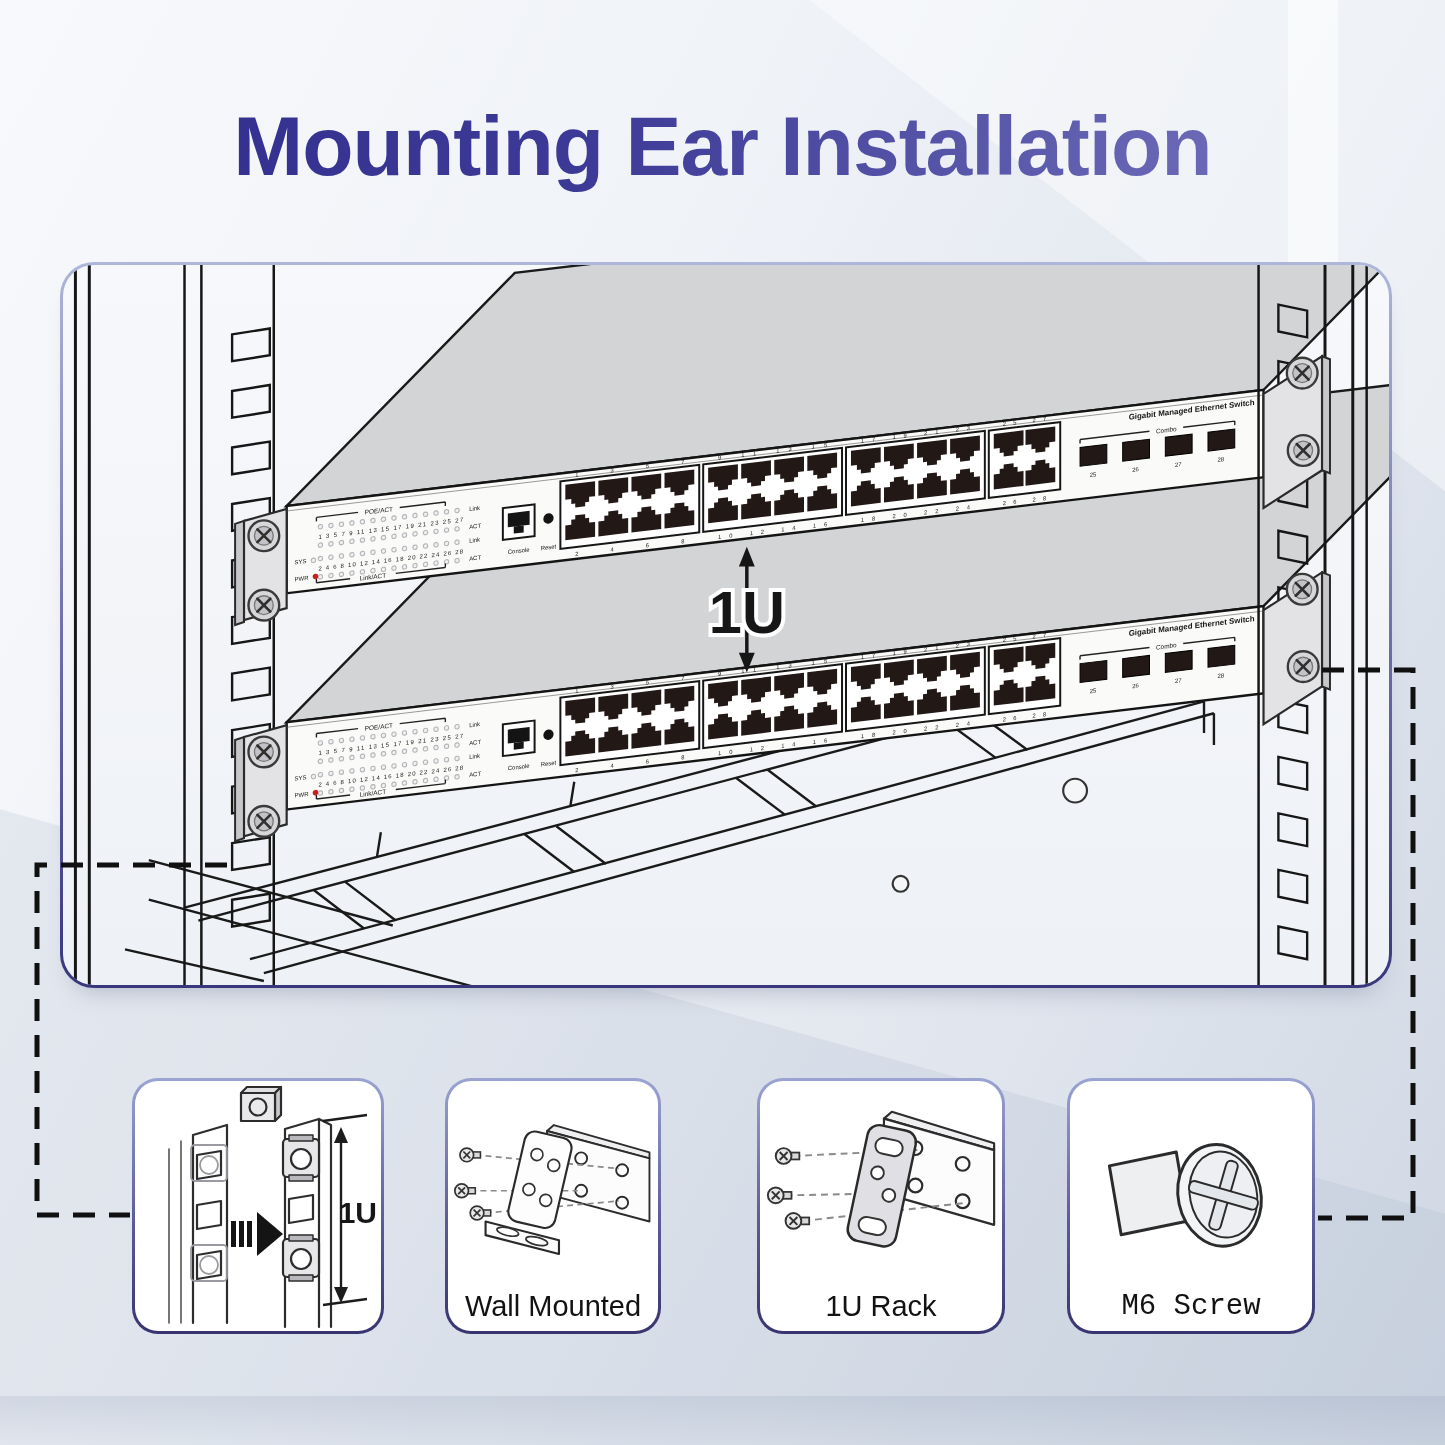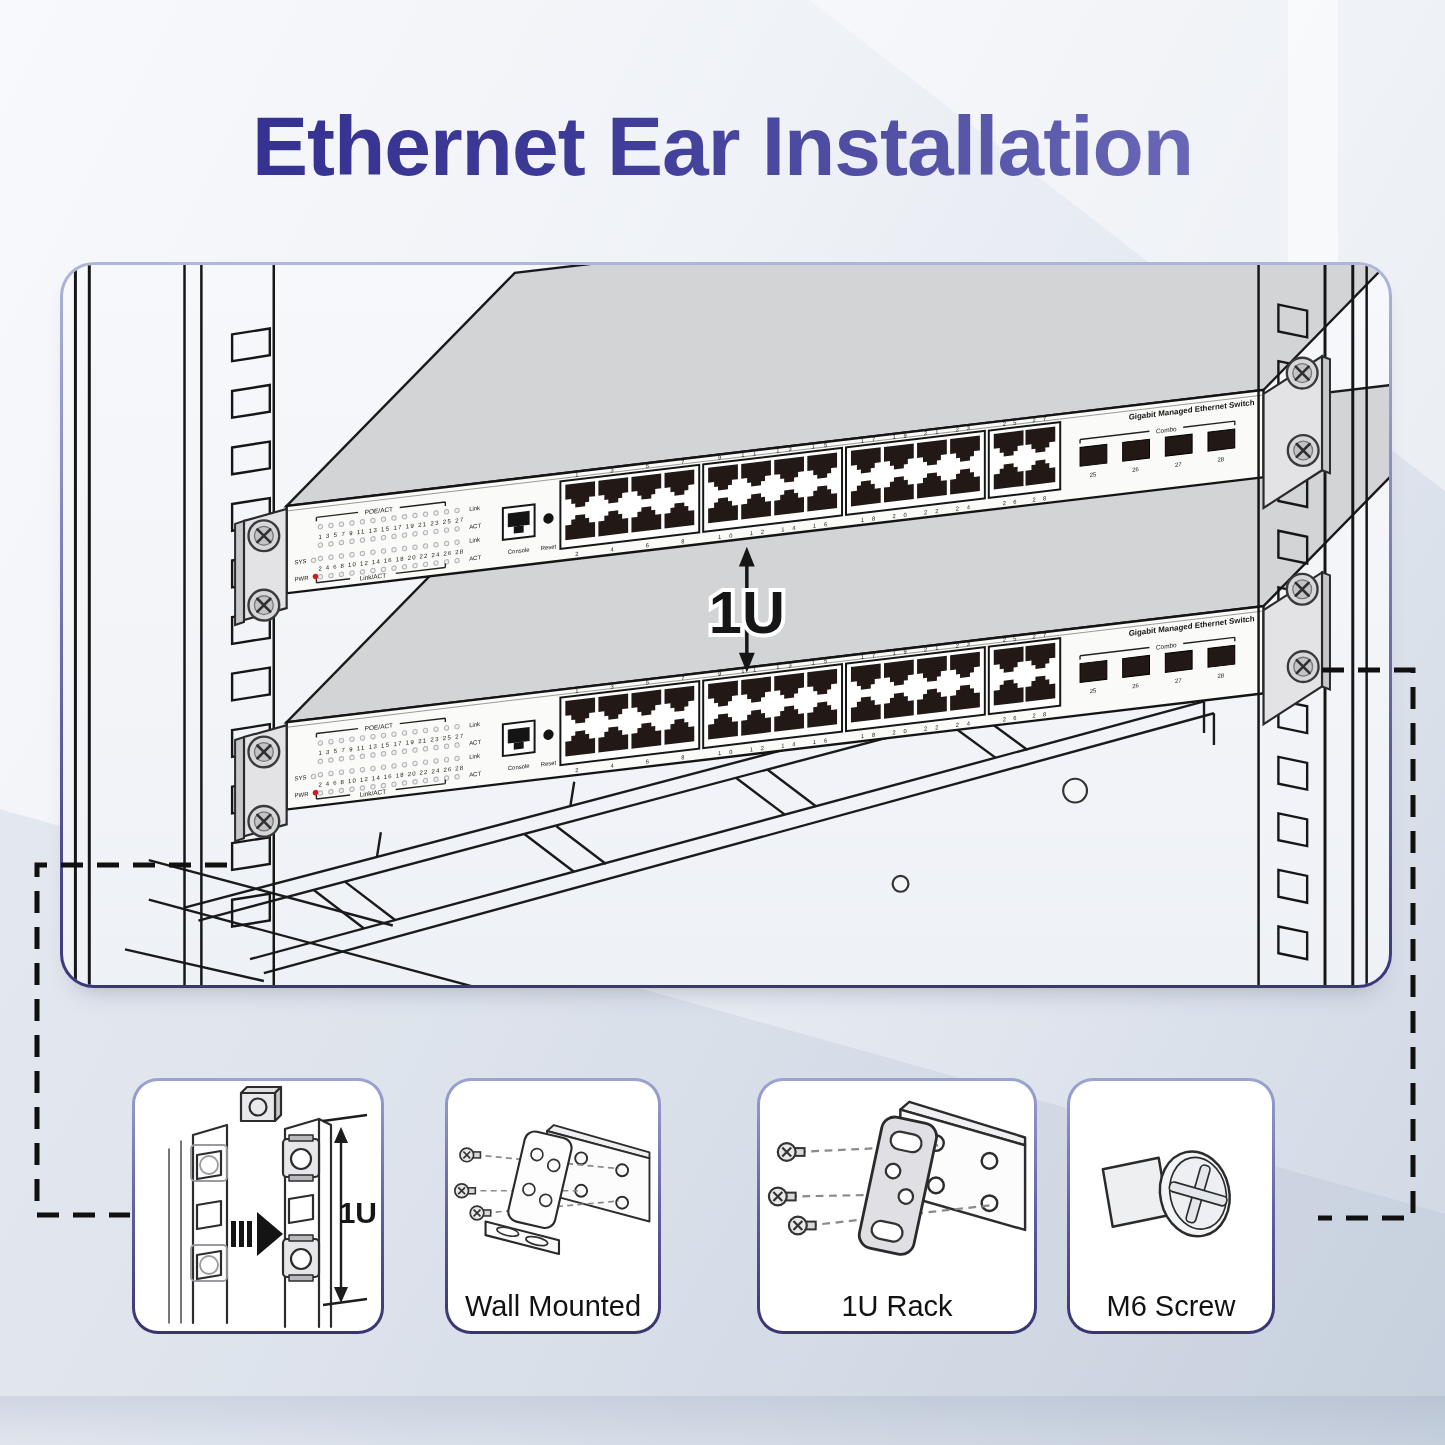--- a/index.html
+++ b/index.html
@@ -56,21 +56,21 @@
   .ghost{stroke:#9a9aa0;stroke-width:1.8;fill:none;}
   .dashed-guide{stroke:#8a8a8a;stroke-width:2;stroke-dasharray:7 5;fill:none;}
 </style>
 </head>
 <body>
 
 <div class="bg-band1"></div>
 <div class="bg-band2"></div>
 <div class="bg-strip"></div>
 
-<h1 class="page-title">Ethernet Ear Installation</h1>
+<h1 class="page-title">Mounting Ear Installation</h1>
 
 <div class="main-box">
 <svg viewBox="0 0 1332 726">
   <defs>
     <g id="screw">
       <circle r="15.5" fill="#d7d7da" stroke="#3a3a3a" stroke-width="2.4"></circle>
       <circle r="9.5" fill="#c3c3c7" stroke="#777" stroke-width="1.3"></circle>
       <path d="M-6.5,-6.5 L6.5,6.5 M-6.5,6.5 L6.5,-6.5" stroke="#2f2f2f" stroke-width="2.6" stroke-linecap="round"></path>
     </g>
 
@@ -384,21 +384,21 @@
     <ellipse cx="70" cy="132" rx="13" ry="4.5" fill="#fff" stroke="#333" stroke-width="2" transform="rotate(13 70 132)"></ellipse>
     <ellipse cx="104" cy="143" rx="13" ry="4.5" fill="#fff" stroke="#333" stroke-width="2" transform="rotate(13 104 143)"></ellipse>
   </g>
   <use href="#pscrew" transform="translate(22,42)"></use>
   <use href="#pscrew" transform="translate(16,84)"></use>
   <use href="#pscrew" transform="translate(34,110)"></use>
 </svg>
 <div class="panel-label">Wall Mounted</div>
 </div>
 
-<div class="panel" style="left:757px;width:280px;">
+<div class="panel" style="left:757px;width:248px;">
 <svg viewBox="0 0 246 158">
   <g>
     <polygon class="sketch-fill" points="126,10 134,3 238,35 238,42" fill="#efeff1"></polygon>
     <polygon class="sketch-fill" points="126,10 238,42 238,118 126,86" fill="#fcfcfd"></polygon>
     <circle class="sketch" cx="158" cy="40" r="7" fill="#f1f1f3"></circle>
     <circle class="sketch" cx="206" cy="56" r="7" fill="#f1f1f3"></circle>
     <circle class="sketch" cx="158" cy="78" r="7" fill="#f1f1f3"></circle>
     <circle class="sketch" cx="206" cy="94" r="7" fill="#f1f1f3"></circle>
   </g>
   <path class="dashed-guide" d="M34,48 L160,42 M26,88 L130,86 M44,114 L206,96"></path>
@@ -409,21 +409,21 @@
     <circle cx="116" cy="66" r="6.5" fill="#fff" stroke="#333" stroke-width="2"></circle>
     <circle cx="132" cy="86" r="6.5" fill="#fff" stroke="#333" stroke-width="2"></circle>
   </g>
   <use href="#pscrew" transform="translate(24,48)"></use>
   <use href="#pscrew" transform="translate(16,88)"></use>
   <use href="#pscrew" transform="translate(34,114)"></use>
 </svg>
 <div class="panel-label">1U Rack</div>
 </div>
 
-<div class="panel" style="left:1067px;width:208px;">
+<div class="panel" style="left:1067px;width:248px;font-family:Liberation Mono, monospace;">
 <svg viewBox="0 0 246 158">
   <defs>
     <g id="pscrew">
       <rect x="7" y="-3.5" width="9" height="7" fill="#d9d9db" stroke="#333" stroke-width="1.8"></rect>
       <circle r="8" fill="#e9e9eb" stroke="#333" stroke-width="2"></circle>
       <path d="M-4,-4 L4,4 M-4,4 L4,-4" stroke="#333" stroke-width="2"></path>
     </g>
   </defs>
   <g>
     <polygon points="40,58 108,44 120,114 52,128" fill="#edeff1" stroke="#2b2b2b" stroke-width="3" stroke-linejoin="round"></polygon>

